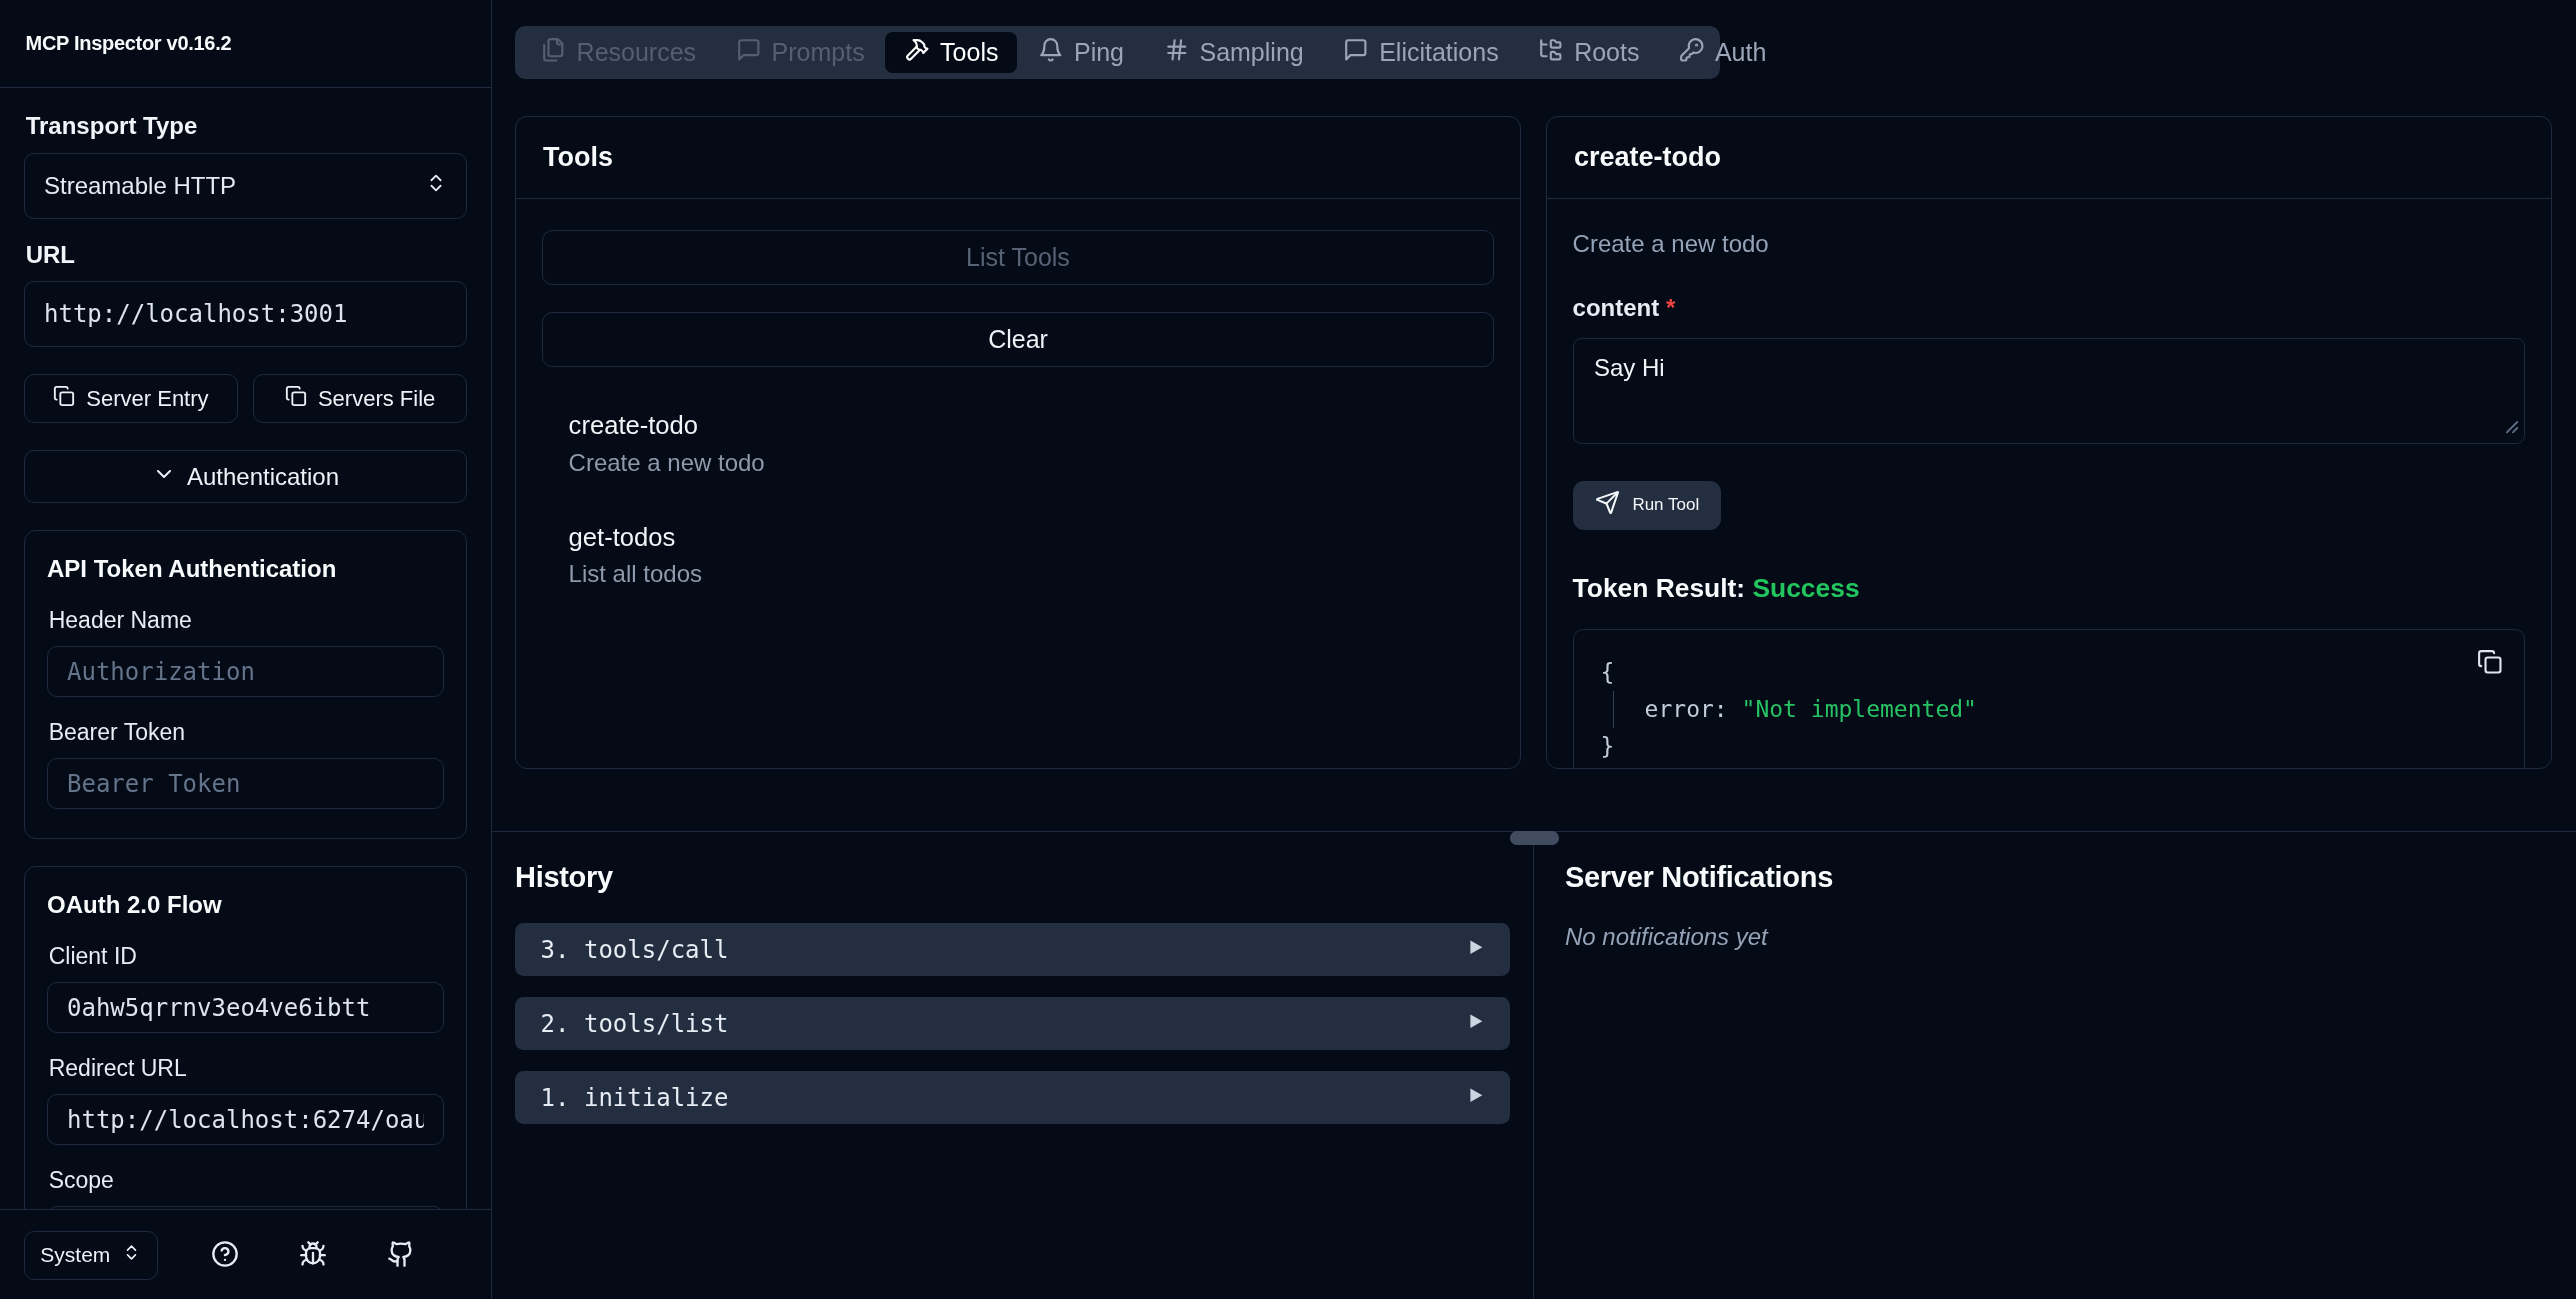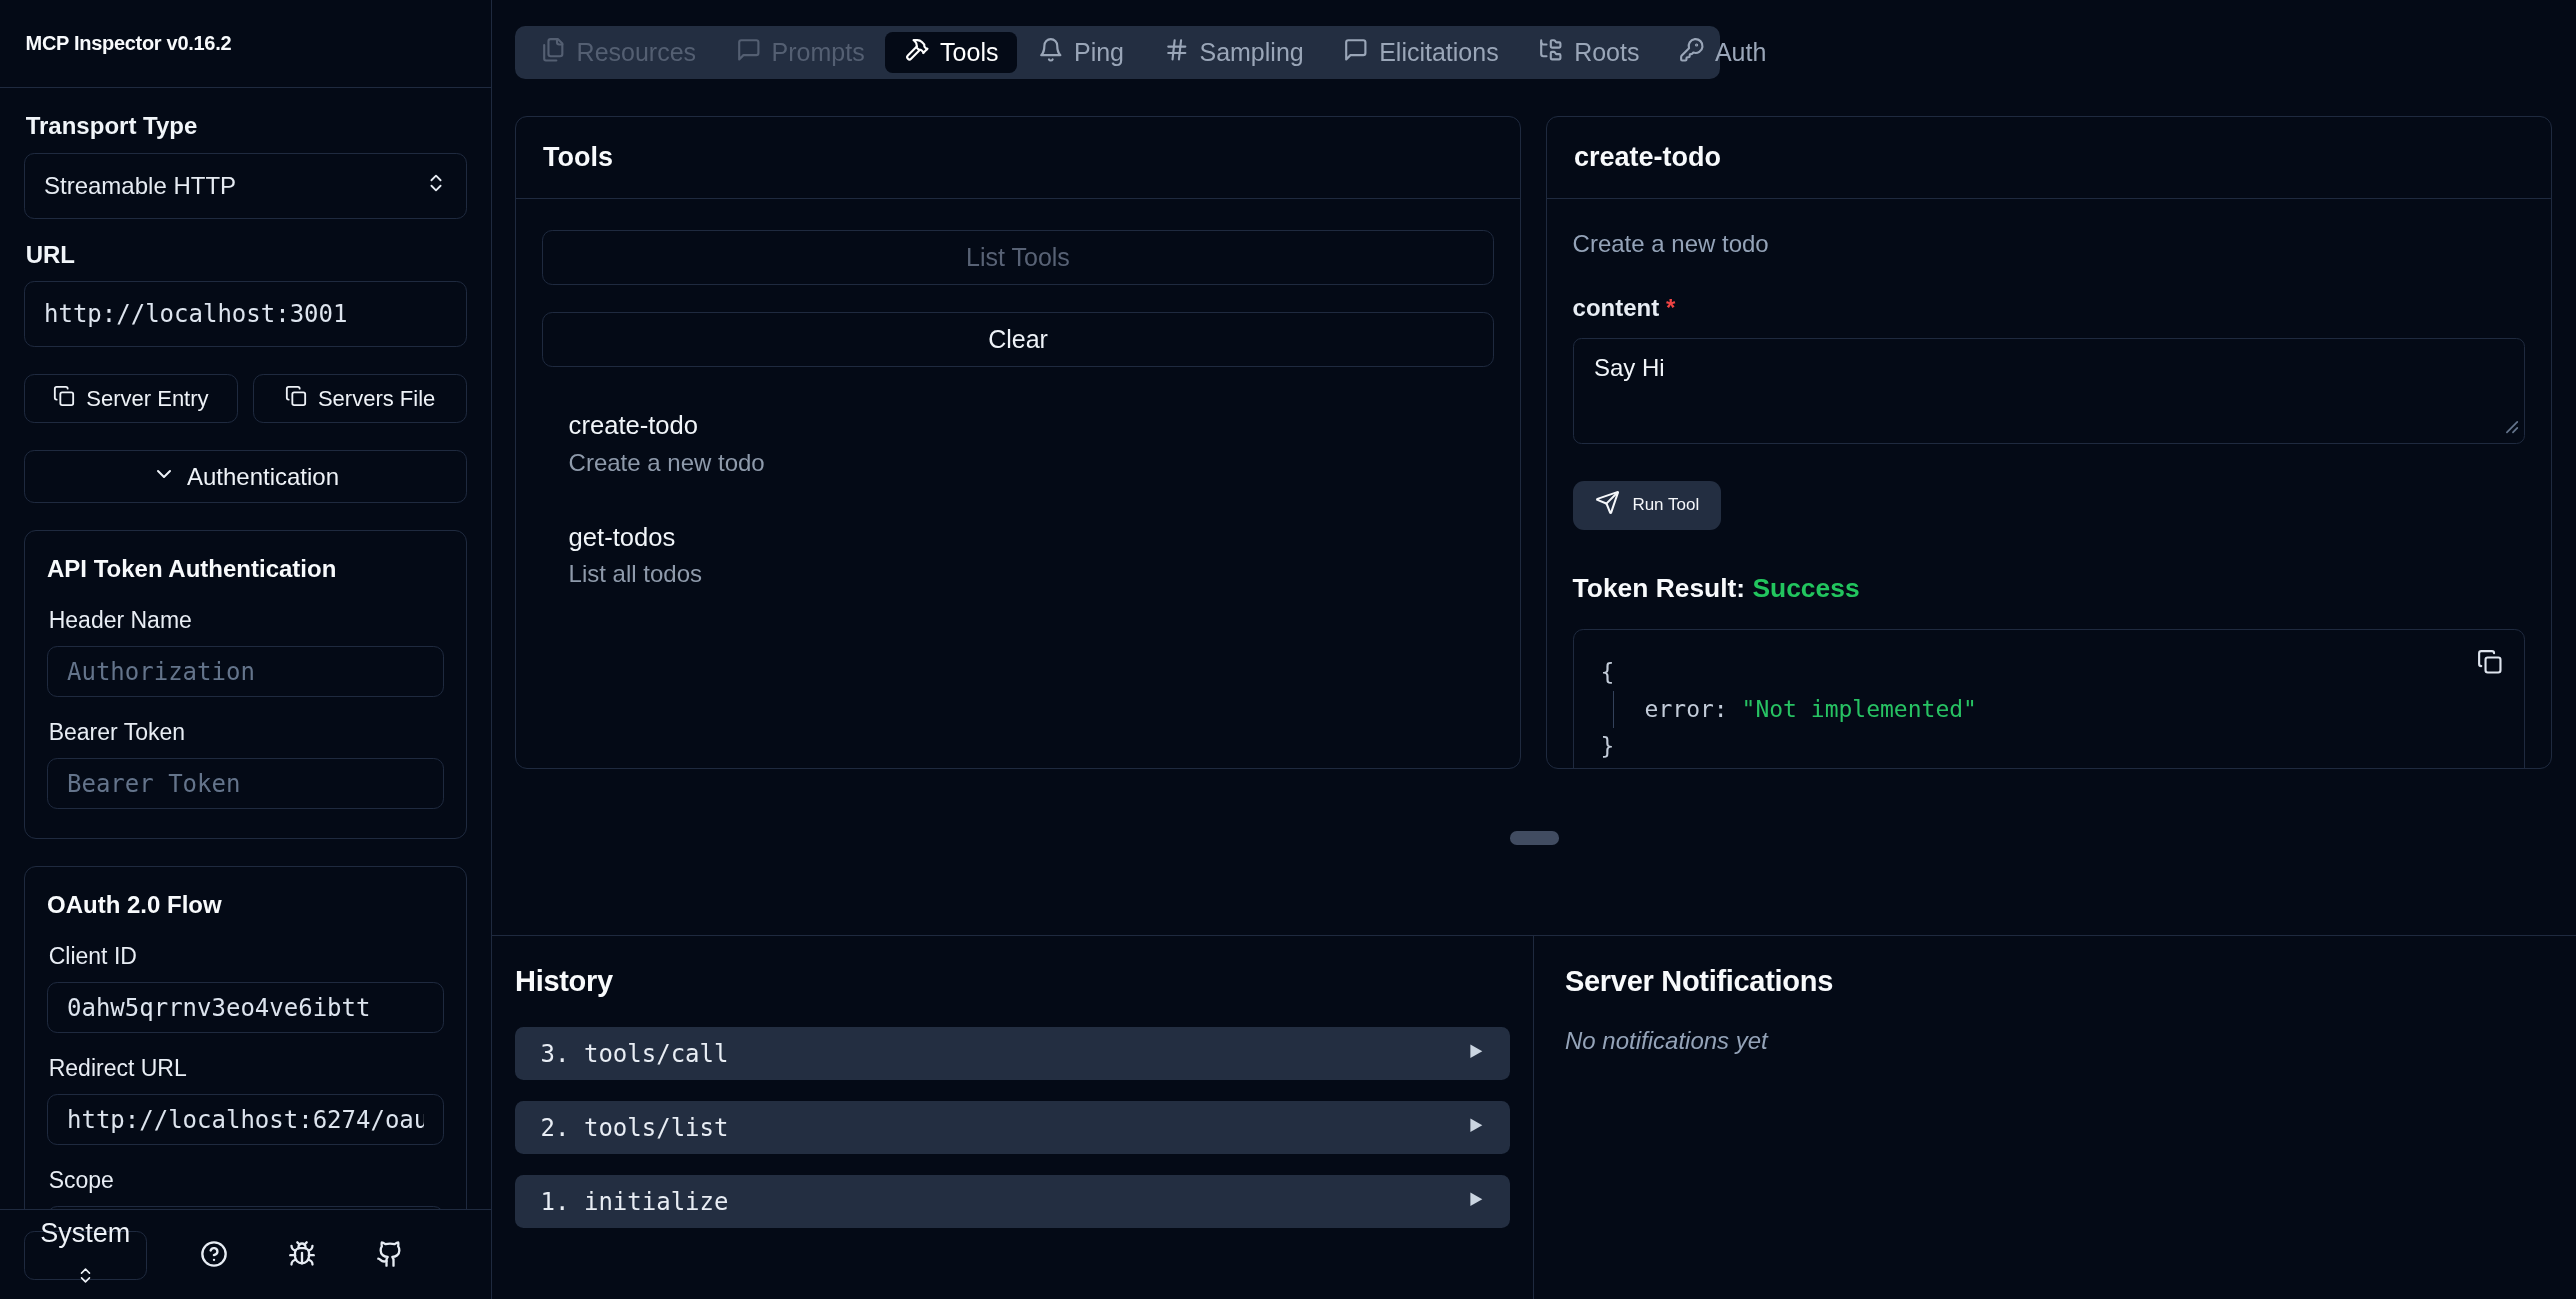--- a/index.html
+++ b/index.html
@@ -48,27 +48,27 @@
     display:flex; align-items:center; justify-content:center; gap:11px;
     font-size:22px; font-weight:500; cursor:pointer; font-family:inherit;
   }
   .btn.half { flex:1; height:49px; }
   .btn.full { width:100%; height:53px; margin-top:27px; font-size:24px; }
   .authcard { border:1.7px solid var(--border); border-radius:12px; padding:24px 22px 6.8px 22px; margin-top:27px; }
   .authcard h3 { font-size:24px; font-weight:700; margin-bottom:24px; }
   .fld-label { font-size:23px; font-weight:500; color:#e8edf4; margin:0 0 12px 1.7px; }
   .authcard .inputbox { height:51px; margin-bottom:22px; }
   .sb-footer { border-top:1.7px solid var(--border); padding:20.4px 24px; display:flex; align-items:center; }
-  .sys-btn { height:49px; padding:0 15.3px; gap:12px; font-size:27px;flex-direction:column; }
+  .sys-btn { height:49px; padding:0 15.3px; gap:12px; font-size:21px; }
   .foot-icons { display:flex; align-items:center; gap:60px; margin-left:53px; }
   .icon-btn { background:none; border:none; color:#e7ecf3; cursor:pointer; display:flex; }
 
   
   .main { flex:1; display:flex; flex-direction:column; position:relative; }
-  .top-pane { height:936px; border-bottom:1.7px solid var(--border); }
+  .top-pane { height:832px; border-bottom:1.7px solid var(--border); }
   .tabbar {
     margin:26.4px 0 0 23px; width:1205px; height:53px; background:var(--secondary);
     border-radius:10.2px; display:flex; align-items:center; padding:0 6.8px; gap:1.7px;
   }
   .tab {
     display:flex; align-items:center; gap:10.2px; padding:0 19px; height:41px; border-radius:7.7px;
     font-size:25px; font-weight:500; color:#9aa6b8; cursor:pointer; background:transparent; border:none; font-family:inherit;
   }
   .tab .ic { width:25.6px; height:25.6px; }
   .tab.active { background:#040a16; color:#ffffff; }

